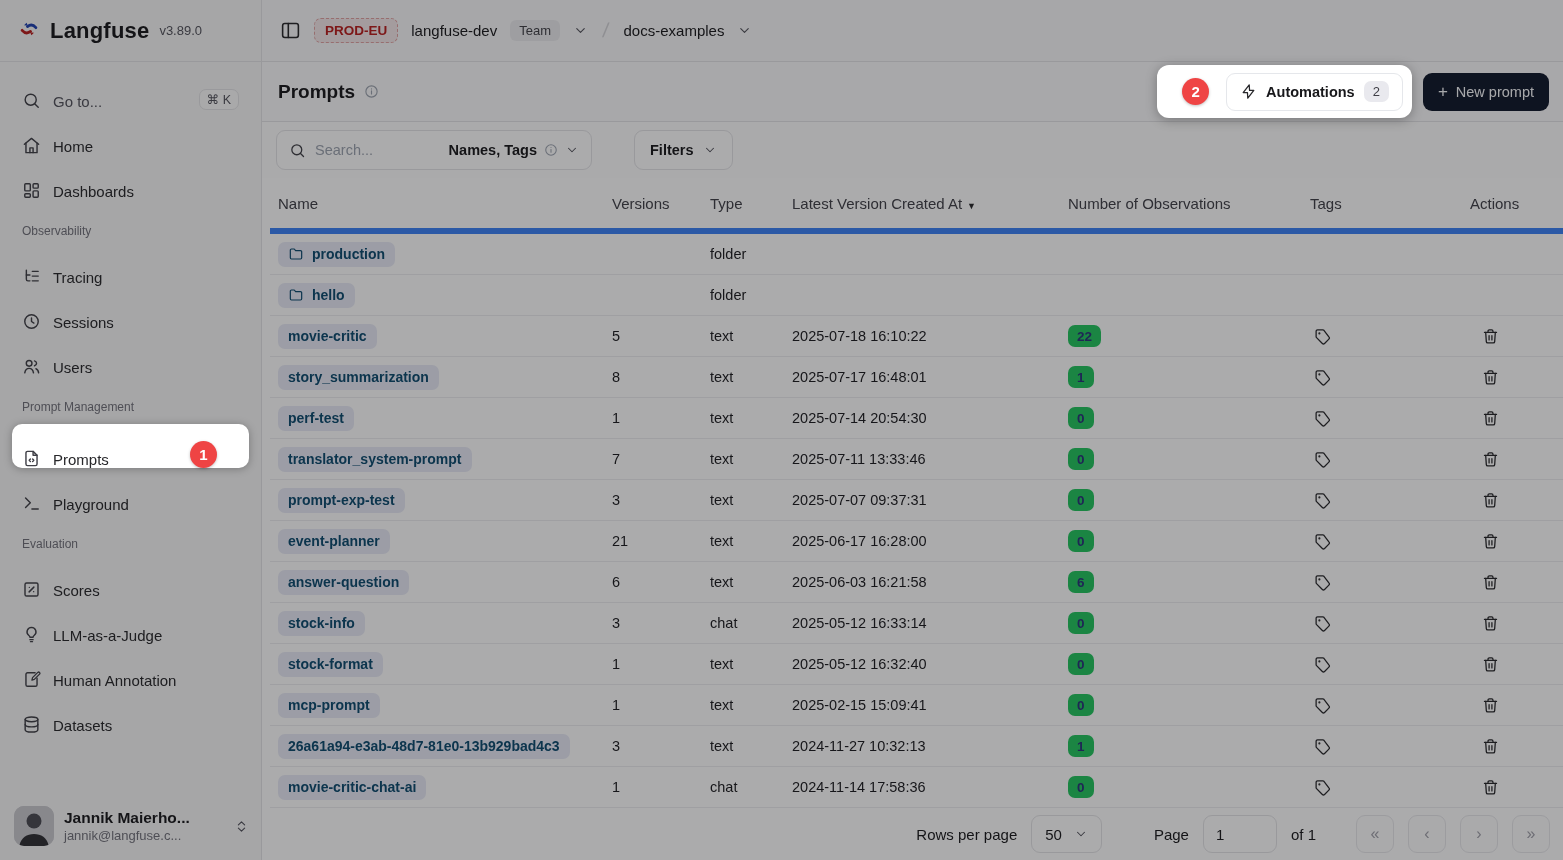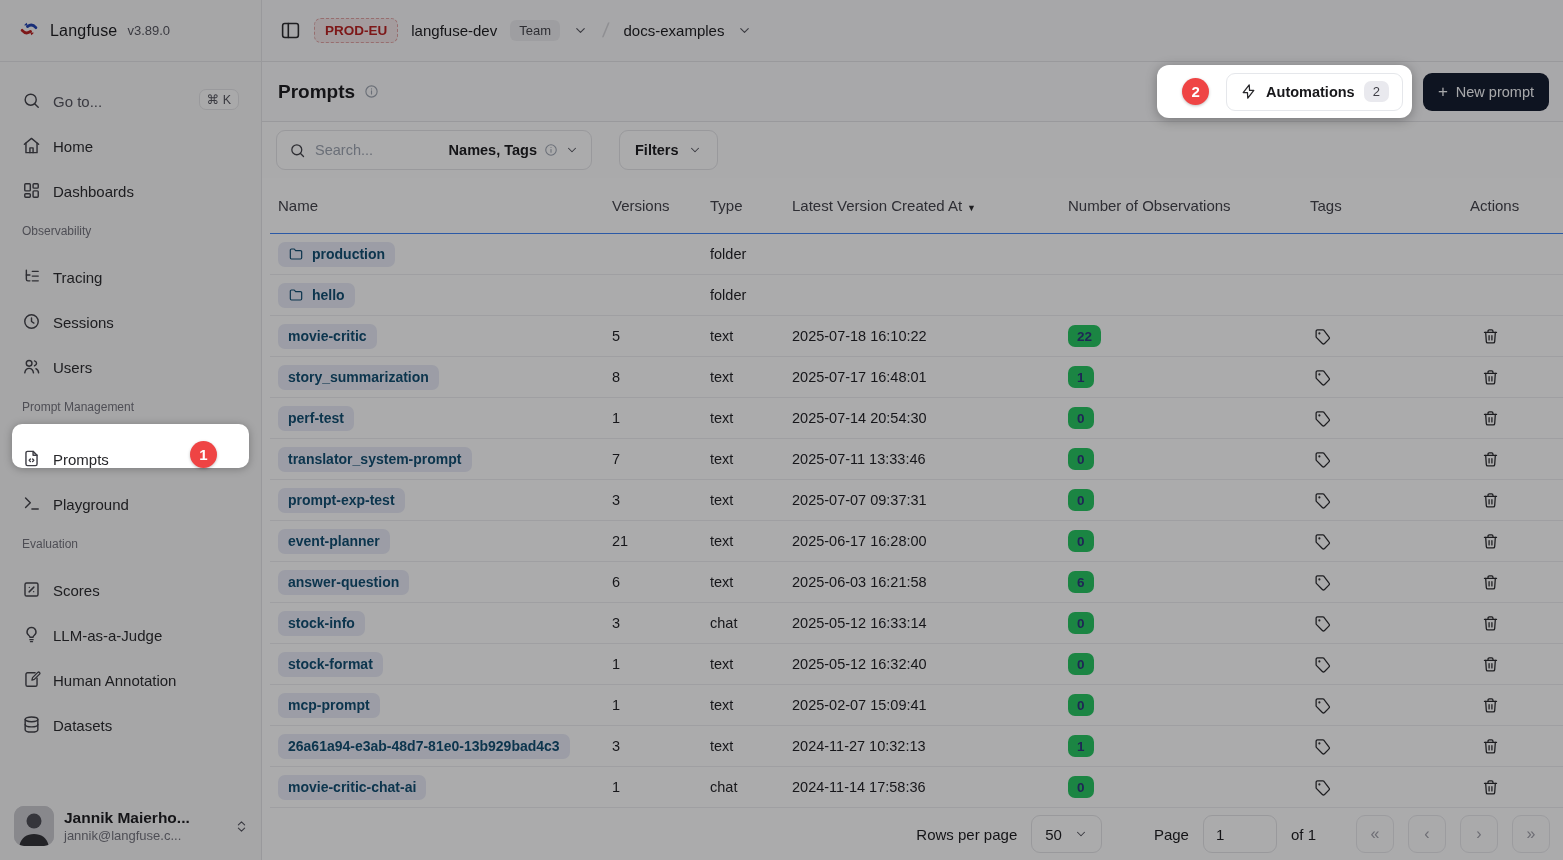--- a/index.html
+++ b/index.html
@@ -6,21 +6,21 @@
   body { margin: 0; background: #525252; font-family: "Liberation Sans", "DejaVu Sans", sans-serif; }
   .app { position: relative; width: 1563px; height: 860px; background: #ffffff; display: flex; overflow: hidden; }
 
   
   .dim-overlay { position: absolute; inset: 0; background: rgba(14,14,18,0.35); z-index: 40; pointer-events: none; }
   .spotlight { position: relative; z-index: 50; }
 
   
   .sidebar { width: 262px; min-width: 262px; background: #f8f8f8; border-right: 1px solid #e4e4e7; display: flex; flex-direction: column; }
   .sidebar-logo { height: 62px; min-height: 62px; display: flex; align-items: center; gap: 10px; padding: 0 18px; border-bottom: 1px solid #e4e4e7; }
-  .brand { font-weight: 400; font-size: 16px; color: #18181b; letter-spacing: .2px; }
+  .brand { font-weight: 700; font-size: 22px; color: #18181b; letter-spacing: .2px; }
   .version { font-size: 13px; color: #52525b; }
   .sidebar-nav { flex: 1; padding: 10px 12px 0 12px; }
   .nav-item { display: flex; align-items: flex-end; gap: 12px; height: 38px; padding: 0 10px; border-radius: 8px; color: #27272a; font-size: 15px; margin-bottom: 7px; cursor: pointer; }
   .nav-item .nicon { display: flex; color: #3f3f46; }
   .nav-item .nicon svg { width: 19px; height: 19px; }
   .nav-item.goto { color: #52525b; }
   .kbd { margin-left: auto; border: 1px solid #e4e4e7; background: #fcfcfc; border-radius: 7px; padding: 2px 7px; font-size: 12.5px; color: #52525b; }
   .section-label { font-size: 12px; color: #71717a; padding: 0 10px; margin: 24px 0 10px 0; }
   .nav-item.active-spot { background: #ffffff; height: 44px; border-radius: 10px; box-shadow: 0 1px 8px rgba(0,0,0,.28); }
   .step-badge { width: 27px; height: 27px; min-width: 27px; border-radius: 50%; background: #ef4444; color: #fff; font-size: 15px; font-weight: 700; display: flex; align-items: center; justify-content: center; box-shadow: 0 1px 3px rgba(0,0,0,.25); }
@@ -51,35 +51,35 @@
   .info-icon svg { width: 15px; height: 15px; }
   .header-right { margin-left: auto; display: flex; align-items: center; gap: 11px; }
   .spot-automations { background: #fff; border-radius: 12px; height: 53px; display: flex; align-items: center; gap: 17px; padding: 0 9px 0 25px; box-shadow: 0 2px 12px rgba(0,0,0,.3); }
   .btn-automations { display: flex; align-items: center; gap: 9px; height: 38px; padding: 0 13px; background: #fff; border: 1px solid #e5e7eb; border-radius: 9px; font-size: 14.5px; font-weight: 600; color: #18181b; font-family: inherit; cursor: pointer; }
   .btn-automations .zap { display: flex; color: #27272a; }
   .btn-automations .zap svg { width: 17px; height: 17px; }
   .automations-count { background: #e9e9ee; border-radius: 7px; padding: 3px 9px; font-size: 13px; font-weight: 500; color: #3f3f46; }
   .btn-new-prompt { display: flex; align-items: center; gap: 8px; height: 38px; padding: 0 15px; background: #0f172a; color: #f8fafc; border: none; border-radius: 9px; font-size: 14.5px; font-weight: 500; font-family: inherit; cursor: pointer; }
   .plus-glyph { font-size: 17px; font-weight: 400; }
 
-  .toolbar { height: 56px; min-height: 56px; display: flex; align-items: center; gap: 27px; padding: 0 14px; }
+  .toolbar { height: 56px; min-height: 56px; display: flex; align-items: center; gap: 42px; padding: 0 14px; }
   .search-box { display: flex; align-items: center; gap: 9px; height: 40px; width: 316px; border: 1px solid #e4e4e7; border-radius: 9px; padding: 0 12px; background: #fff; }
   .search-box .sicon { display: flex; color: #3f3f46; }
   .search-box .sicon svg { width: 17px; height: 17px; }
   .search-placeholder { color: #9ca3af; font-size: 14.5px; }
   .search-scope { margin-left: auto; display: flex; align-items: center; gap: 7px; font-size: 14.5px; font-weight: 600; color: #18181b; cursor: pointer; }
   .search-scope .info-icon svg { width: 14px; height: 14px; }
   .chev { color: #52525b; display: flex; }
   .chev svg { width: 14px; height: 14px; }
   .btn-filters { display: flex; align-items: center; gap: 9px; height: 40px; padding: 0 15px; border: 1px solid #e4e4e7; border-radius: 9px; background: #fff; font-size: 14.5px; font-weight: 600; color: #18181b; font-family: inherit; cursor: pointer; }
 
   
   .table { flex: 1; display: flex; flex-direction: column; overflow: hidden; padding-left: 8px; background: #fff; }
   .thead, .trow { display: grid; grid-template-columns: 334px 98px 82px 276px 242px 160px 1fr; align-items: center; }
-  .thead { height: 56px; min-height: 56px; border-bottom: 1px solid #3b82f6; color: #404048; font-size: 15px; font-weight: 500; }
+  .thead { height: 56px; min-height: 56px; border-bottom: 6px solid #3b82f6; color: #404048; font-size: 15px; font-weight: 500; }
   .th, .cell { padding: 0 8px; white-space: nowrap; overflow: hidden; }
   .sort-arrow { font-size: 9px; margin-left: 5px; color: #27272a; }
   .tbody { flex: 1; overflow: hidden; }
   .trow { height: 41px; border-bottom: 1px solid #ededf0; font-size: 14.5px; color: #1b1b1f; cursor: pointer; }
   .name-pill { display: inline-flex; align-items: center; gap: 8px; background: #e8eaf6; color: #0c4a6e; font-weight: 600; font-size: 14px; padding: 4.5px 10px; border-radius: 7px; max-width: 100%; cursor: pointer; }
   .name-pill .ficon { display: flex; }
   .name-pill .ficon svg { width: 16px; height: 16px; }
   .pill-text { white-space: nowrap; }
   .obs-badge { display: inline-block; background: #22c55e; color: #28337a; font-weight: 700; font-size: 13.5px; padding: 3.5px 9px; border-radius: 7px; }
   .icon-btn { background: none; border: none; color: #27272a; display: flex; align-items: center; padding: 4px; cursor: pointer; }
@@ -696,21 +696,21 @@
 
   <div class="trow">
     <div class="cell c-name">
       <span class="name-pill">
 
         <span class="pill-text">mcp-prompt</span>
       </span>
     </div>
     <div class="cell c-versions">1</div>
     <div class="cell c-type">text</div>
-    <div class="cell c-created">2025-02-07 15:09:41</div>
+    <div class="cell c-created">2025-02-15 15:09:41</div>
     <div class="cell c-obs"><span class="obs-badge">0</span></div>
     <div class="cell c-tags">
               <button class="icon-btn">
                 <svg viewBox="0 0 24 24" fill="none" stroke="currentColor" stroke-width="1.8" stroke-linecap="round" stroke-linejoin="round" width="18" height="18">
                   <path d="M12.6 2.6H5a2 2 0 0 0-2 2v7.6a2 2 0 0 0 .6 1.4l8.2 8.2a2.2 2.2 0 0 0 3.1 0l6.1-6.1a2.2 2.2 0 0 0 0-3.1L14 3.2a2 2 0 0 0-1.4-.6z"></path>
                   <circle cx="7.6" cy="7.6" r=".6"></circle>
                 </svg>
               </button>
             </div>
     <div class="cell c-actions">

